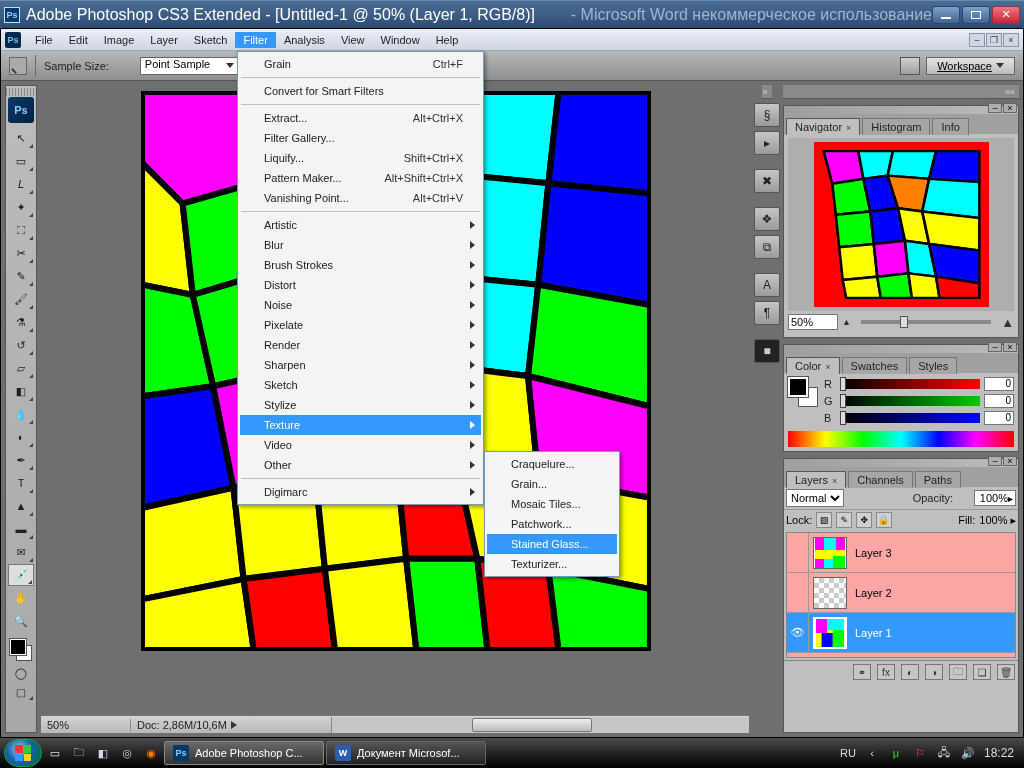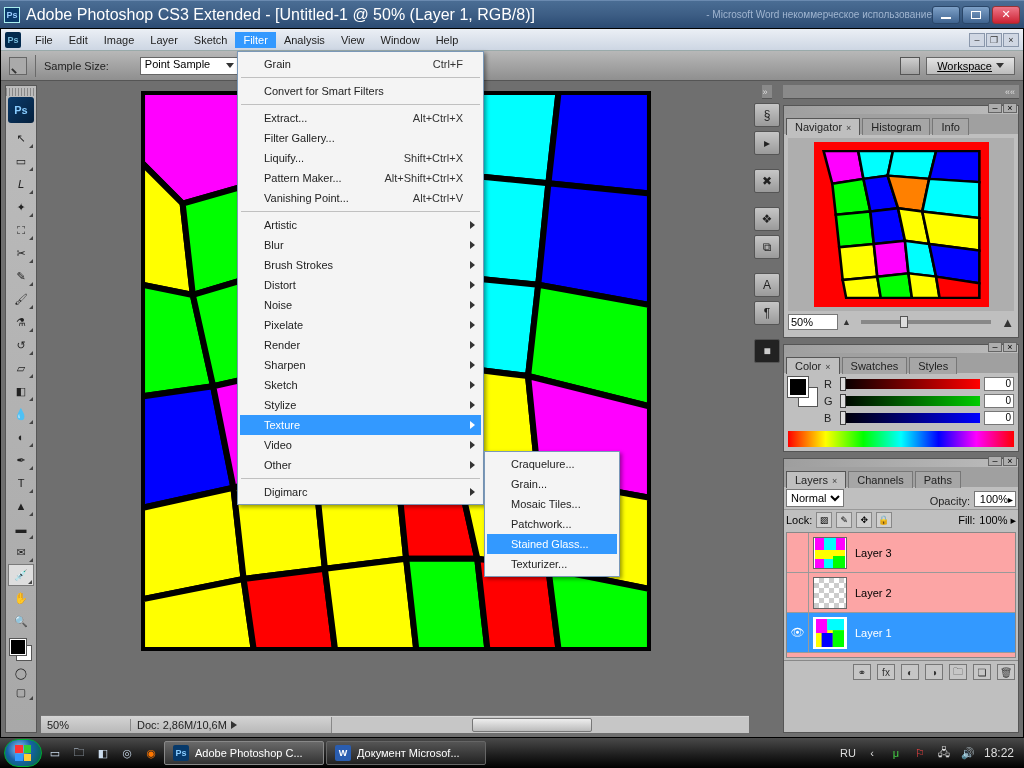--- a/index.html
+++ b/index.html
@@ -2,21 +2,21 @@
 <html><head>
 <meta charset="utf-8">
 <style>
 * { margin: 0; padding: 0; box-sizing: border-box; font-family: "Segoe UI", Tahoma, sans-serif; font-size: 11px; }
 body { width: 1024px; height: 768px; overflow: hidden; background: #3b6ea5; position: relative; }
 
 
 .titlebar { height: 28px; background: linear-gradient(to bottom, #4a6d94 0%, #3d5e85 50%, #2b4a72 100%); display: flex; align-items: center; padding: 0 4px; color: #dde; border-top: 1px solid #6a8ab0; }
 .titlebar .appicon { width: 16px; height: 16px; background: #0a3a6a; border: 1px solid #aee; margin-right: 6px; display: inline-flex; align-items: center; justify-content: center; color: #9cf; font-weight: bold; font-size: 9px; }
 .titlebar .title-text { flex: 1; font-size: 16px; color: #fff; white-space: nowrap; }
-.titlebar .ghosted { color: #a0b5d0; margin-left: 8px; font-size: 10px; }
+.titlebar .ghosted { color: #a0b5d0; margin-left: 8px; font-size: 16px; }
 .winbtns { display: flex; gap: 2px; }
 .winbtn { width: 28px; height: 18px; border-radius: 3px; background: linear-gradient(to bottom, #7ea1c8, #3f638f); border: 1px solid #2a4668; display: flex; align-items: center; justify-content: center; color: #fff; font-size: 10px; }
 .winbtn.close { background: linear-gradient(to bottom, #e78, #c23); border-color: #933;}
 .winbtn.min span { width: 10px; height: 2px; background: #fff; display: inline-block; margin-top: 6px;}
 .winbtn.max span { width: 10px; height: 8px; border: 1px solid #fff; display: inline-block;}
 .winbtn.close span::before { content: "✕"; }
 
 
 .appframe { position: absolute; top: 28px; left: 0; right: 0; bottom: 30px; background: #464646; border: 1px solid #000; }
 .menubar { height: 22px; background: linear-gradient(to bottom, #ebeff5, #cdd6e3); display: flex; align-items: center; padding: 0 4px; border-bottom: 1px solid #9aa; }
@@ -98,21 +98,21 @@
 .slider-row .lab { width: 12px; color:#222;}
 .slider-row .track { flex:1; height:10px; position:relative;}
 .slider-row .track.r { background: linear-gradient(to right,#000,#f00);}
 .slider-row .track.g { background: linear-gradient(to right,#000,#0c0);}
 .slider-row .track.b { background: linear-gradient(to right,#000,#00f);}
 .slider-row .track .knob { position:absolute; left:0; top:-2px; width:6px; height:14px; background:#ddd; border:1px solid #444;}
 .slider-row .val { width: 30px; height:14px; background:#fff; border:1px solid #777; text-align:right; padding-right:2px; font-size:10px;}
 .spectrum { height: 16px; margin-top:4px; background: linear-gradient(to right, #f00,#ff0,#0f0,#0ff,#00f,#f0f,#f00);}
 
 
-.layers-ctrl { display:flex; align-items:flex-end; gap:4px; padding:2px;}
+.layers-ctrl { display:flex; align-items:center; gap:21px; padding:2px;}
 .layers-ctrl select { height:18px; font-size:11px; background:#fff; border:1px solid #777;}
 .layers-ctrl .lab2 { margin-left:auto; color:#222;}
 .layers-ctrl .pct { width:42px; height:16px; background:#fff; border:1px solid #777; padding:0 2px; font-size:10px; display:inline-flex; align-items:center; justify-content:flex-end;}
 .lockrow { display:flex; align-items:center; gap:4px; padding:2px; border-top:1px solid #999;}
 .lockrow .icn { width:16px; height:16px; background:#cfcfcf; border:1px solid #888; font-size:9px; display:inline-flex; align-items:center; justify-content:center;}
 .layer-list { border:1px solid #888; background:#fca5a5; margin:2px; height: 126px; overflow:hidden;}
 .layer-row { display:flex; align-items:center; height:40px; border-bottom:1px solid #999;}
 .layer-row.selected { background:#3399ff; color:#fff;}
 .layer-row .eye { width:22px; display:flex; justify-content:center; border-right:1px solid #999; height:100%; align-items:center;}
 .layer-row .thumb { width:34px; height:32px; margin:0 4px; border:1px solid #666; background:#fff;}

